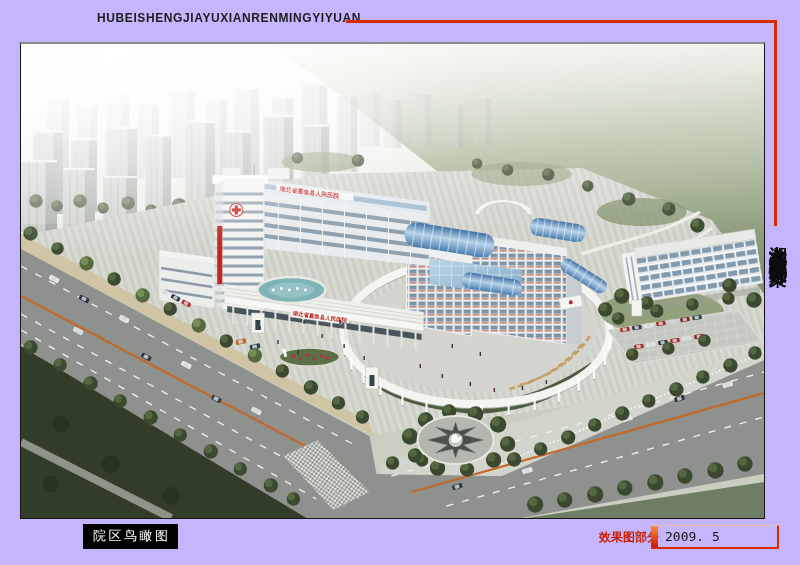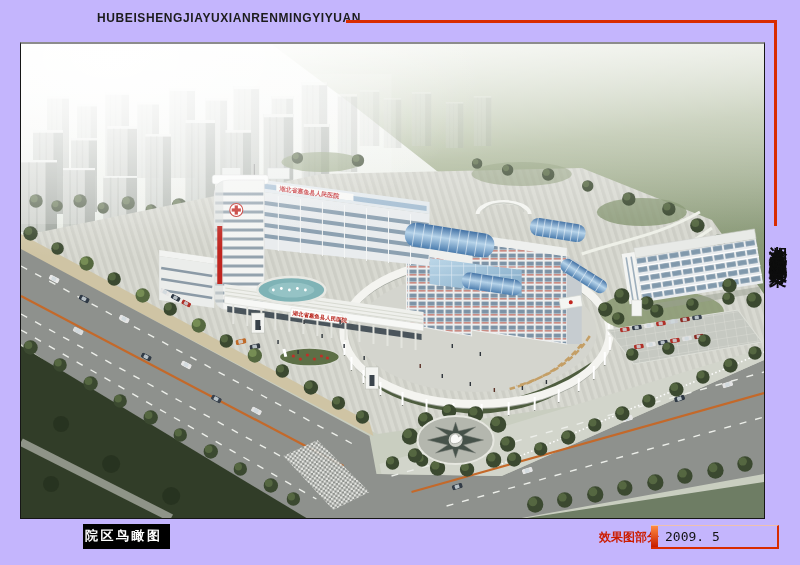--- a/index.html
+++ b/index.html
@@ -10,21 +10,21 @@
   .rule-top{position:absolute;left:346px;top:20px;width:430px;height:3px;background:#d92b00;}
   .rule-right{position:absolute;left:774px;top:20px;width:3px;height:206px;background:#d92b00;}
   .side-title{position:absolute;left:757px;top:231px;width:42px;height:294px;
               writing-mode:vertical-rl;text-orientation:upright;
               font-size:18px;font-weight:bold;letter-spacing:1.5px;color:#0d0d0d;
               text-align:left;line-height:42px;}
   .frame{position:absolute;left:20px;top:42px;width:745px;height:477px;box-sizing:border-box;
          border:1px solid #161616;border-top:2px solid #8c8c8c;background:#e9ece6;}
   .frame svg{display:block;width:100%;height:100%;}
   .caption{position:absolute;left:83px;top:524px;background:#000;color:#fff;
-           font-size:13px;font-weight:bold;letter-spacing:2.5px;padding:3px 7px 4px 2px;}
+           font-size:13px;font-weight:normal;letter-spacing:2.5px;padding:3px 7px 4px 10px;}
   .section-label{position:absolute;left:599px;top:529px;color:#cc1c00;
                  font-size:12px;font-weight:bold;letter-spacing:0;white-space:nowrap;}
   .date-box{position:absolute;left:651px;top:525px;width:126px;height:21px;
             border-right:2px solid #d92b00;border-bottom:2px solid #d92b00;
             border-top:1px solid #eec0ae;text-align:right;}
   .date-bar{position:absolute;left:0;top:0;width:7px;height:100%;
             background:linear-gradient(180deg,#ff8a40,#c61c00);}
   .date-text{position:absolute;left:14px;top:3px;font-family:"DejaVu Sans Mono",monospace;
              font-size:13px;color:#141414;}
 </style>

